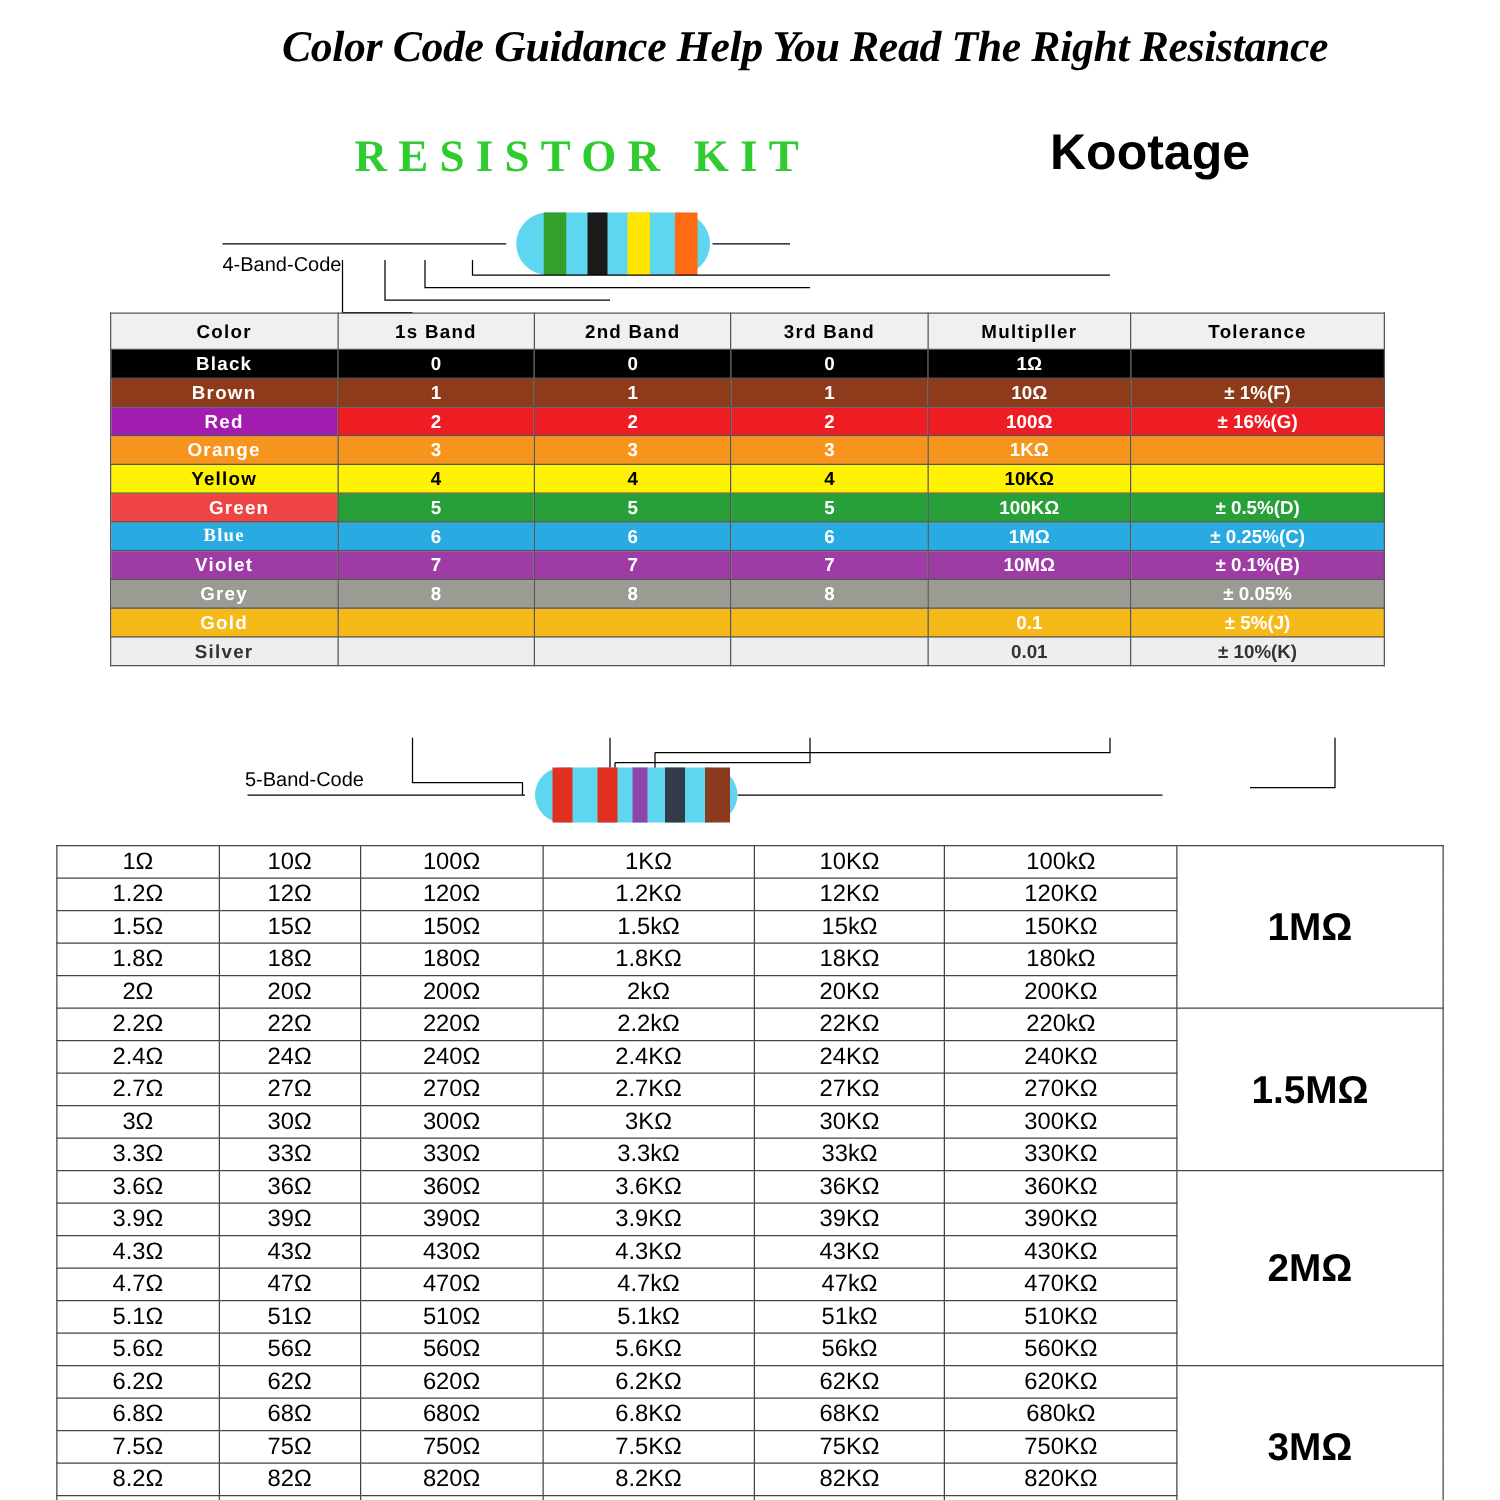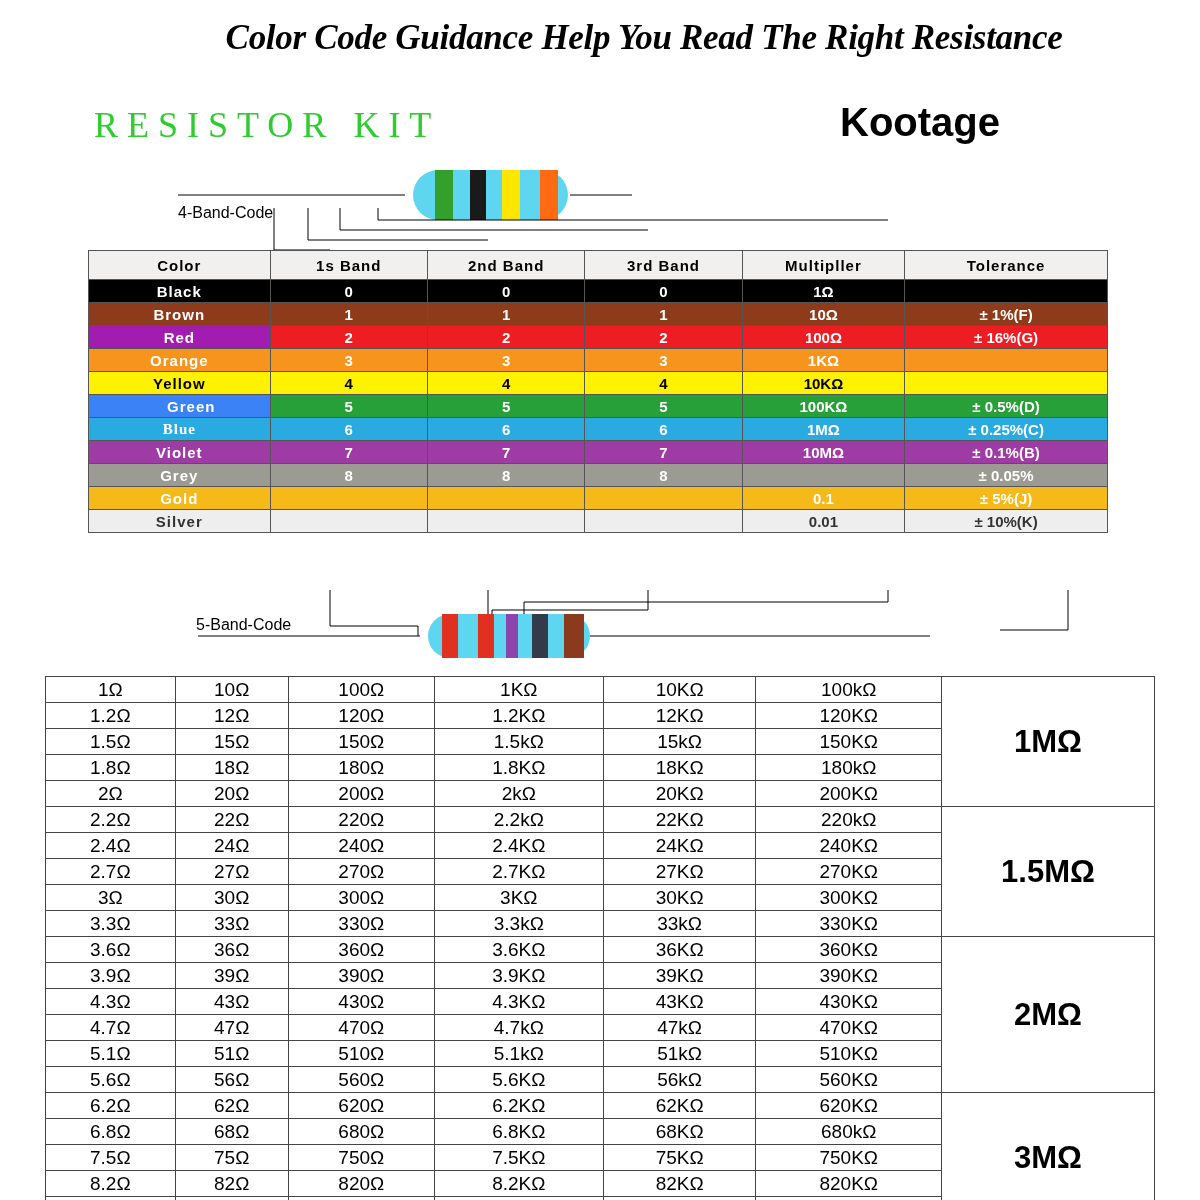--- a/index.html
+++ b/index.html
@@ -28,25 +28,25 @@
     font-size: 35px;
     letter-spacing: -0.3px;
     color: #000;
     white-space: nowrap;
     margin-left: 44px;
   }
 
   #brand-kit {
     position: absolute;
     top: 104px;
-    left: 94px;
+    left: 108px;
     width: 540px;
-    text-align: left;
+    text-align: right;
     font-family: "Liberation Serif", serif;
-    font-weight: normal;
+    font-weight: bold;
     font-size: 36px;
     letter-spacing: 9px;
     color: #2ecc2e;
   }
 
   #brand-name {
     position: absolute;
     top: 100px;
     left: 840px;
     font-family: "Liberation Sans", sans-serif;
@@ -197,21 +197,21 @@
       </tr>
       <tr>
         <td class="colname" style="background: rgb(255, 242, 0); color: rgb(0, 0, 0);">Yellow</td>
         <td class="c1" style="background: rgb(255, 242, 0); color: rgb(0, 0, 0);">4</td>
         <td class="c2" style="background: rgb(255, 242, 0); color: rgb(0, 0, 0);">4</td>
         <td class="c3" style="background: rgb(255, 242, 0); color: rgb(0, 0, 0);">4</td>
         <td class="cm" style="background: rgb(255, 242, 0); color: rgb(0, 0, 0);">10KΩ</td>
         <td class="ct" style="background: rgb(255, 242, 0); color: rgb(0, 0, 0);"></td>
       </tr>
       <tr>
-        <td class="colname" style="background: #3b82f6; color: rgb(255, 255, 255); padding-left: 24px;">Green</td>
+        <td class="colname" style="background: #ef4444; color: rgb(255, 255, 255); padding-left: 24px;">Green</td>
         <td class="c1" style="background: rgb(39, 160, 58); color: rgb(255, 255, 255);">5</td>
         <td class="c2" style="background: rgb(39, 160, 58); color: rgb(255, 255, 255);">5</td>
         <td class="c3" style="background: rgb(39, 160, 58); color: rgb(255, 255, 255);">5</td>
         <td class="cm" style="background: rgb(39, 160, 58); color: rgb(255, 255, 255);">100KΩ</td>
         <td class="ct" style="background: rgb(39, 160, 58); color: rgb(255, 255, 255);">± 0.5%(D)</td>
       </tr>
       <tr>
         <td class="colname" style="background: rgb(41, 171, 226); color: rgb(255, 255, 255); font-family: Liberation Serif, serif;">Blue</td>
         <td class="c1" style="background: rgb(41, 171, 226); color: rgb(255, 255, 255);">6</td>
         <td class="c2" style="background: rgb(41, 171, 226); color: rgb(255, 255, 255);">6</td>

